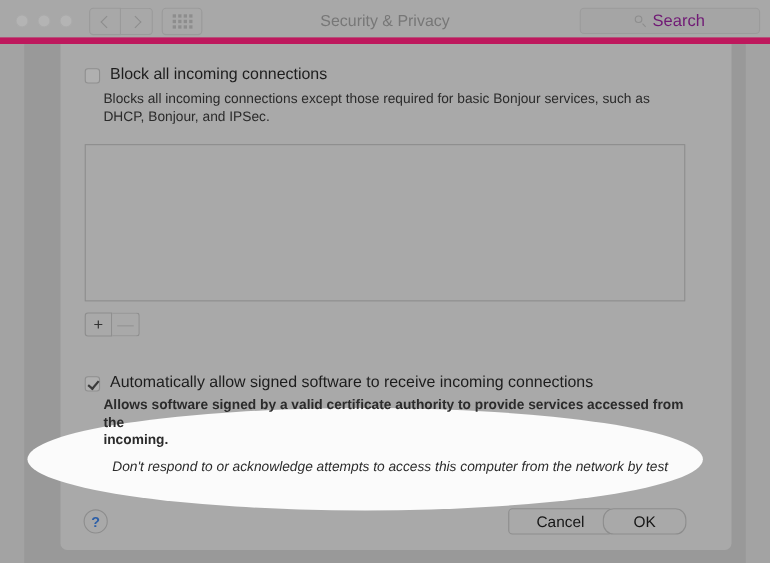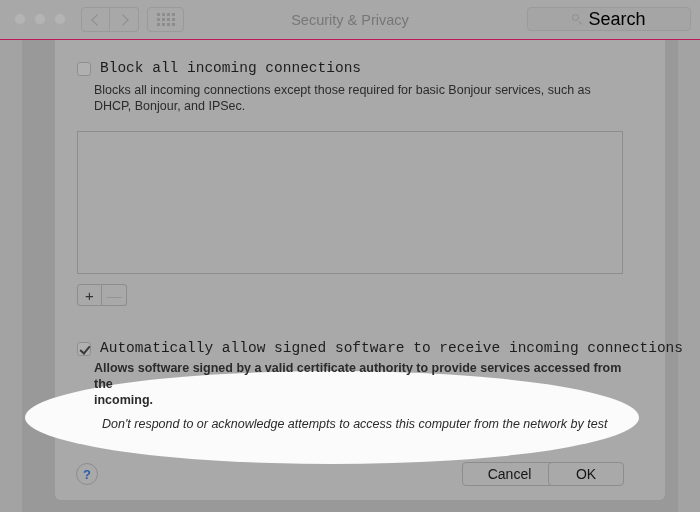--- a/index.html
+++ b/index.html
@@ -35,21 +35,21 @@
   }
 
   
   .titlebar {
     position: absolute;
     left: 0;
     top: 0;
     width: 700px;
     height: 40px;
     background: #a8a8a8;
-    border-bottom: 1px solid #be185d;
+    border-bottom: 6px solid #be185d;
     box-sizing: border-box;
   }
   .traffic-lights {
     position: absolute;
     left: 14px;
     top: 13px;
     display: flex;
     gap: 8px;
   }
   .tl-dot {
@@ -166,21 +166,21 @@
   }
   .mag::after {
     content: "";
     position: absolute;
     left: 7px; top: 7px;
     width: 4px; height: 1.4px;
     background: #8d8d8d;
     transform: rotate(45deg);
     transform-origin: left center;
   }
-  .search-ph { font-size: 18px; color: #000000; }
+  .search-ph { font-size: 15px; color: #701a75; }
 
   
   .sheet {
     position: absolute;
     left: 55px;
     top: 40px;
     width: 610px;
     height: 460px;
     background: #a9a9a9;
     border-radius: 0 0 6px 6px;
@@ -235,21 +235,20 @@
     height: 8px;
     border-right: 2px solid #3b3b3b;
     border-bottom: 2px solid #3b3b3b;
     transform: rotate(40deg);
   }
   .cb-label {
     font-size: 14.5px;
     color: #1d1d1d;
     line-height: 17px;
     white-space: nowrap;
-    font-family: Liberation Mono, monospace;
   }
   .cb-desc {
     position: absolute;
     font-size: 12.5px;
     color: #2b2b2b;
     line-height: 16px;
   }
 
   
   .listbox {
@@ -311,21 +310,21 @@
     border: 1px solid #8d8d8d;
     border-radius: 4px;
     box-sizing: border-box;
     display: flex;
     align-items: center;
     justify-content: center;
     font-size: 14px;
     color: #151515;
   }
   .push-btn.cancel { left: 462px; width: 95px; }
-  .push-btn.ok     { left: 548px; width: 76px; }
+  .push-btn.ok     { left: 548px; width: 76px; border-radius: 10px; }
 </style>
 </head>
 <body>
 
 <div id="root">
 
   <div class="window-body"></div>
 
   <div class="titlebar">
 

